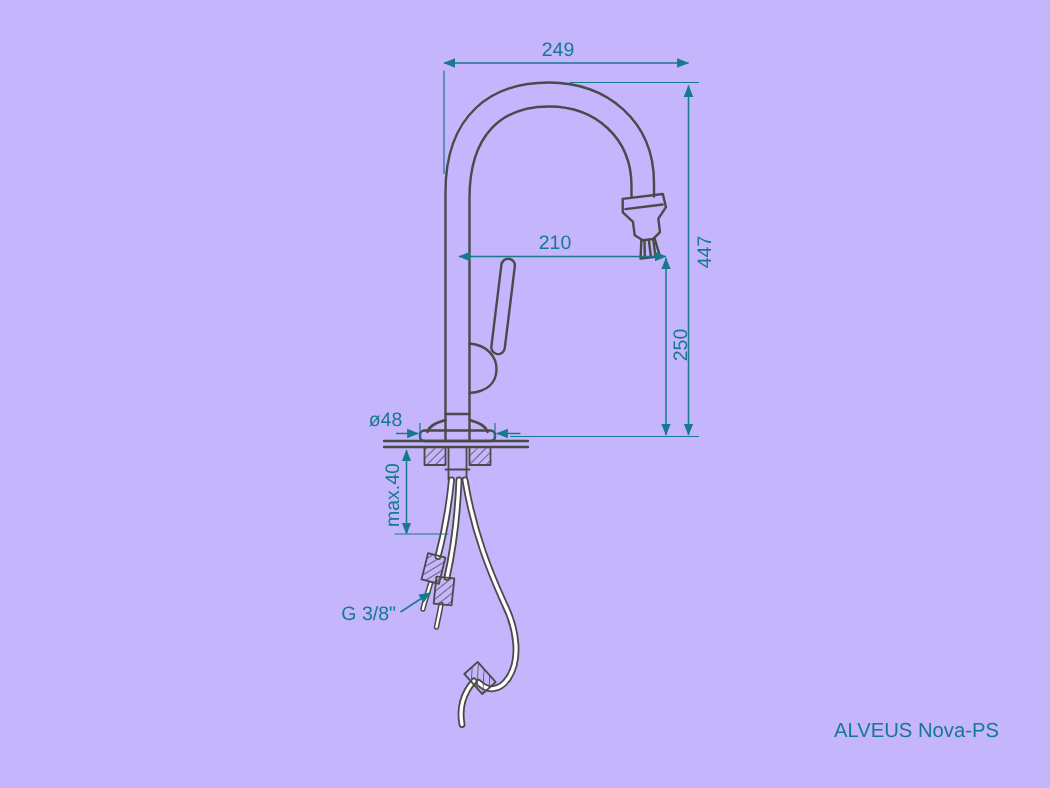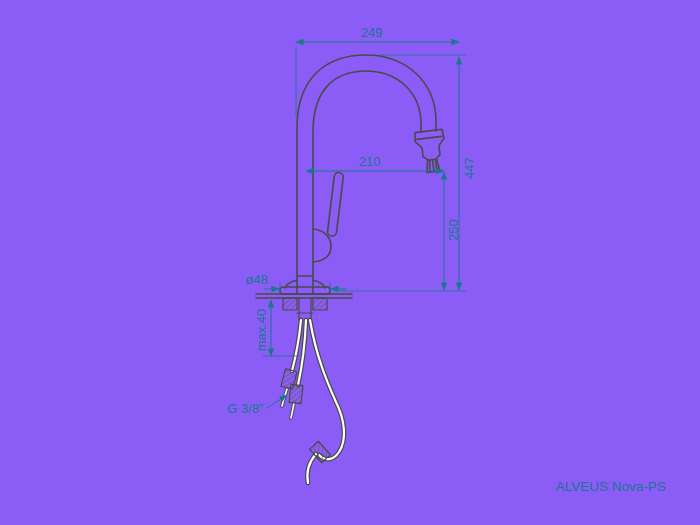--- a/index.html
+++ b/index.html
@@ -1,20 +1,20 @@
 <!DOCTYPE html>
 <html><head>
 <meta charset="utf-8">
 <style>
   html, body { margin: 0; padding: 0; background: #ffffff; }
   #canvas {
     position: relative;
     width: 700px;
     height: 525px;
-    background: #8b5cf6;
+    background: #c4b5fd;
     overflow: hidden;
     font-family: "Liberation Sans", sans-serif;
   }
   svg text {
     font-family: "Liberation Sans", sans-serif;
     font-size: 13px;
   }
   svg text.brand {
     font-size: 13.5px;
   }

